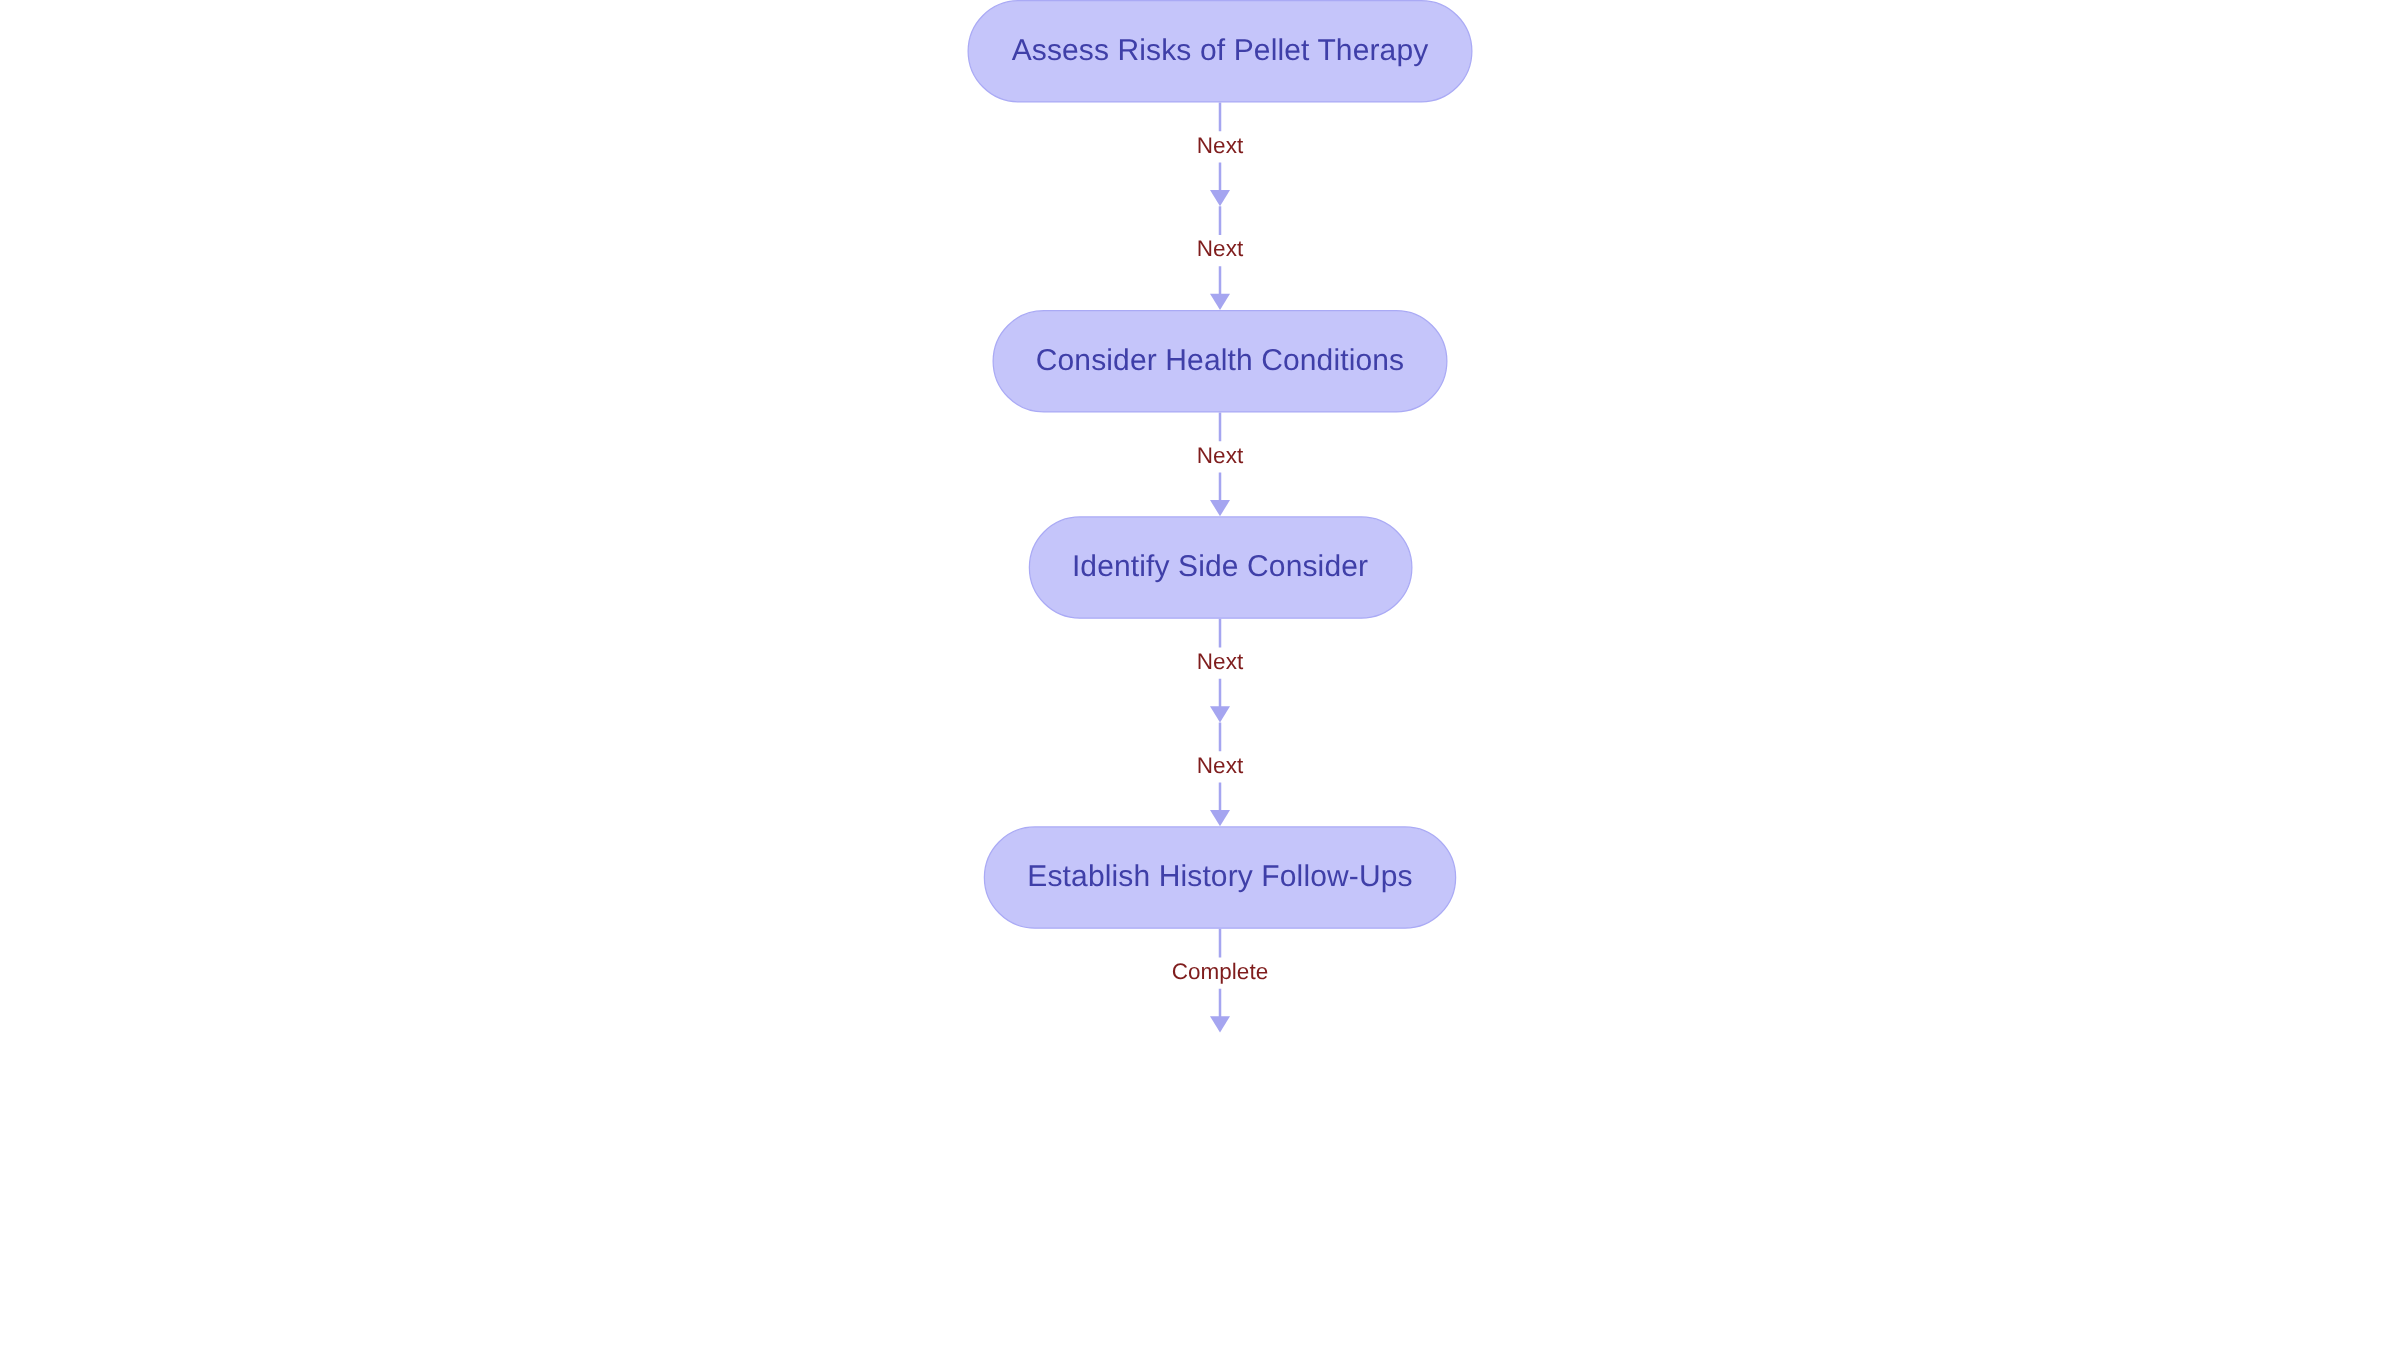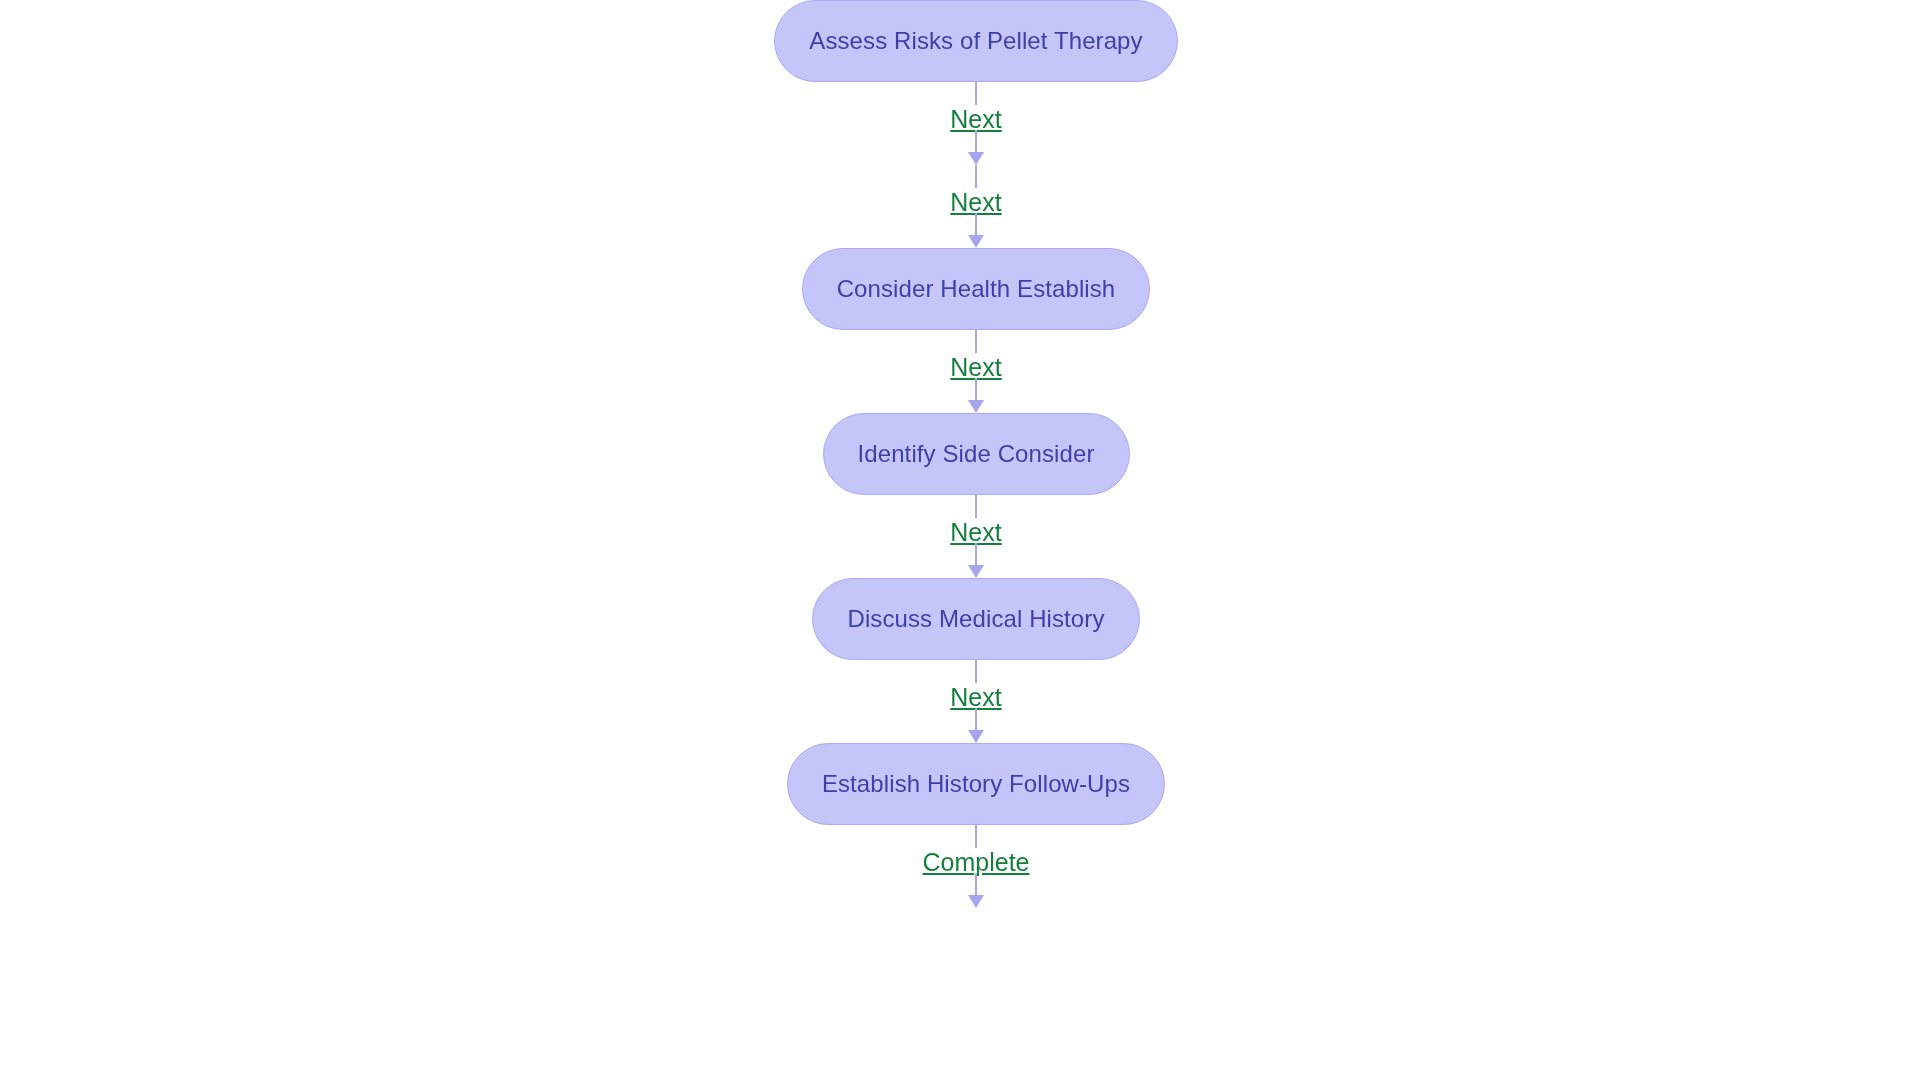--- a/index.html
+++ b/index.html
@@ -75,27 +75,26 @@
   }
   .edge-line-bottom {
     top: 48px;
     height: 24px;
   }
   .edge-label {
     position: absolute;
     top: 23px;
     left: 50%;
     transform: translateX(-50%);
-    color: #15803d;
-    font-size: 25px;
+    color: #7f1d1d;
+    font-size: 18px;
     line-height: 1;
     white-space: nowrap;
     background: #ffffff;
     padding: 2px 5px;
-    text-decoration: underline;
   }
   .edge-arrowhead {
     position: absolute;
     top: 70px;
     left: 50%;
     transform: translateX(-50%);
     width: 0;
     height: 0;
     border-left: 8px solid transparent;
     border-right: 8px solid transparent;
@@ -121,44 +120,41 @@
 
 
     <div class="edge">
       <div class="edge-line-top"></div>
       <span class="edge-label">Next</span>
       <div class="edge-line-bottom"></div>
       <div class="edge-arrowhead"></div>
     </div>
 
     <div class="node">
-      <span class="node-label">Consider Health Establish</span>
+      <span class="node-label">Consider Health Conditions</span>
     </div>
 
     <div class="edge">
       <div class="edge-line-top"></div>
       <span class="edge-label">Next</span>
       <div class="edge-line-bottom"></div>
       <div class="edge-arrowhead"></div>
     </div>
 
     <div class="node">
       <span class="node-label">Identify Side Consider</span>
     </div>
 
     <div class="edge">
       <div class="edge-line-top"></div>
       <span class="edge-label">Next</span>
       <div class="edge-line-bottom"></div>
       <div class="edge-arrowhead"></div>
     </div>
 
-    <div class="node">
-      <span class="node-label">Discuss Medical History</span>
-    </div>
 
     <div class="edge">
       <div class="edge-line-top"></div>
       <span class="edge-label">Next</span>
       <div class="edge-line-bottom"></div>
       <div class="edge-arrowhead"></div>
     </div>
 
     <div class="node">
       <span class="node-label">Establish History Follow-Ups</span>

